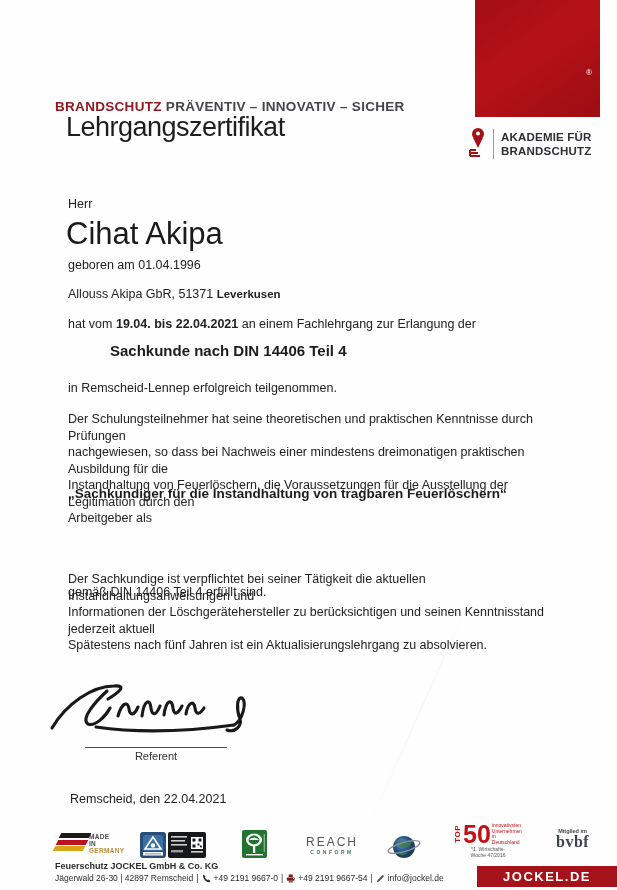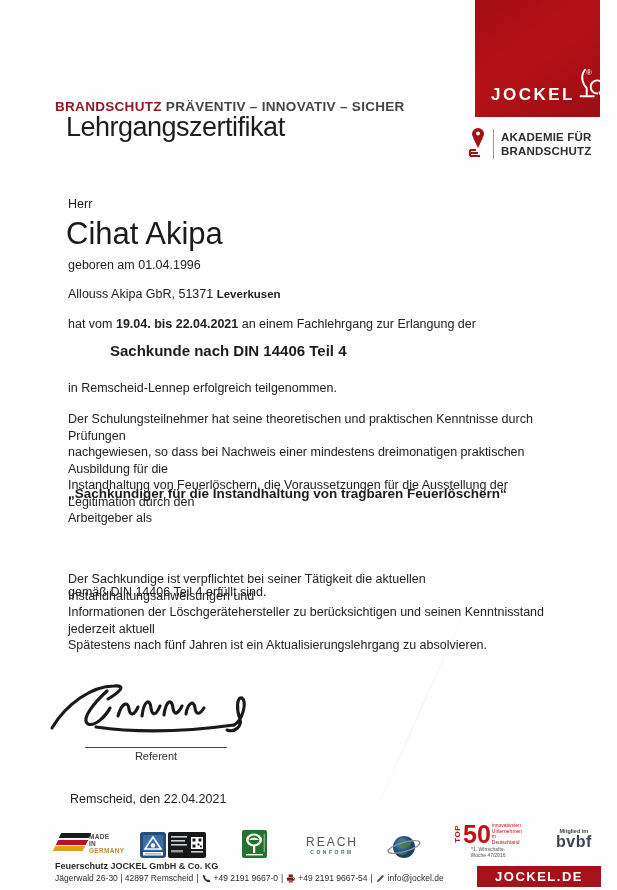--- a/index.html
+++ b/index.html
@@ -57,53 +57,41 @@
   .reach .r2{font-size:5px;letter-spacing:2.5px;color:#3f7a4f;font-weight:bold;}
   .globe{left:386px;top:832px;}
   .top50{left:453px;top:822px;width:70px;}
   .t50-row{display:flex;align-items:center;gap:1px;}
   .t50-top{writing-mode:vertical-rl;transform:rotate(180deg);font-size:8px;font-weight:bold;color:#c01117;letter-spacing:0.5px;}
   .t50-50{font-size:25px;font-weight:bold;color:#c01117;line-height:24px;}
   .t50-lines{font-size:5px;color:#c01117;line-height:5.5px;}
   .t50-note{font-size:5px;color:#555;line-height:5.5px;text-align:center;margin-top:1px;}
   .bvbf{left:556px;top:828px;text-align:center;}
   .bvbf .m{font-size:5.5px;font-weight:bold;color:#444;}
-  .bvbf .n{font-size:16px;font-weight:bold;color:#3d4350;letter-spacing:0.5px;line-height:15px;}
+  .bvbf .n{font-size:16px;font-weight:bold;color:#3d4350;letter-spacing:0.5px;line-height:15px;font-family:Liberation Serif, serif;}
 
   
   .f-company{left:55px;top:861px;font-size:9px;font-weight:bold;color:#2b2b2b;}
   .f-contact{left:55px;top:873px;font-size:8.5px;color:#2b2b2b;display:flex;align-items:center;gap:3px;}
   .f-contact svg{display:block;}
-  .banner{left:477px;top:866px;width:124px;height:21px;background:#a6121a;
+  .banner{left:477px;top:866px;width:140px;height:21px;background:#a6121a;
     display:flex;align-items:center;justify-content:center;}
   .banner span{color:#fff;font-weight:bold;font-size:13px;letter-spacing:1.5px;}
 
   .crease{left:420px;top:560px;width:1px;height:300px;background:linear-gradient(#fff,#ececec,#fff);transform:rotate(24deg);opacity:.6;}
 </style>
 </head>
 <body>
 
 <div class="page">
 
   <div class="abs crease"></div>
 
   <div class="abs logo-square">
     <span class="logo-reg">®</span>
-    <div class="logo-row">
-      <span class="logo-text">JOCKEL</span>
-      <span>
-        <svg width="30" height="32" viewBox="0 0 34 36">
-          <g fill="none" stroke="#ffffff" stroke-width="2.2" stroke-linecap="round">
-            <path d="M9 3 C3 11 7 20 11 24 L11 31"></path>
-            <path d="M4 33 h15"></path>
-            <path d="M23 30 a7.5 7.5 0 1 1 7.5 -7.5 a5 5 0 1 1 -5 5 a3 3 0 1 0 3 -3"></path>
-          </g>
-        </svg>
-      </span>
-    </div>
   </div>
 
   <div class="abs academy">
     <span>
       <svg width="18" height="32" viewBox="0 0 18 32">
         <circle cx="10" cy="8" r="6" fill="#a31117"></circle>
         <circle cx="10" cy="7.5" r="2" fill="#ffffff"></circle>
         <path d="M5.2 12 L10 22 L14.8 12 Z" fill="#a31117"></path>
         <path d="M2 24 h6 M2 27 h8 M2 24 v6 M2 30 h10" stroke="#a31117" stroke-width="2" fill="none"></path>
       </svg>

